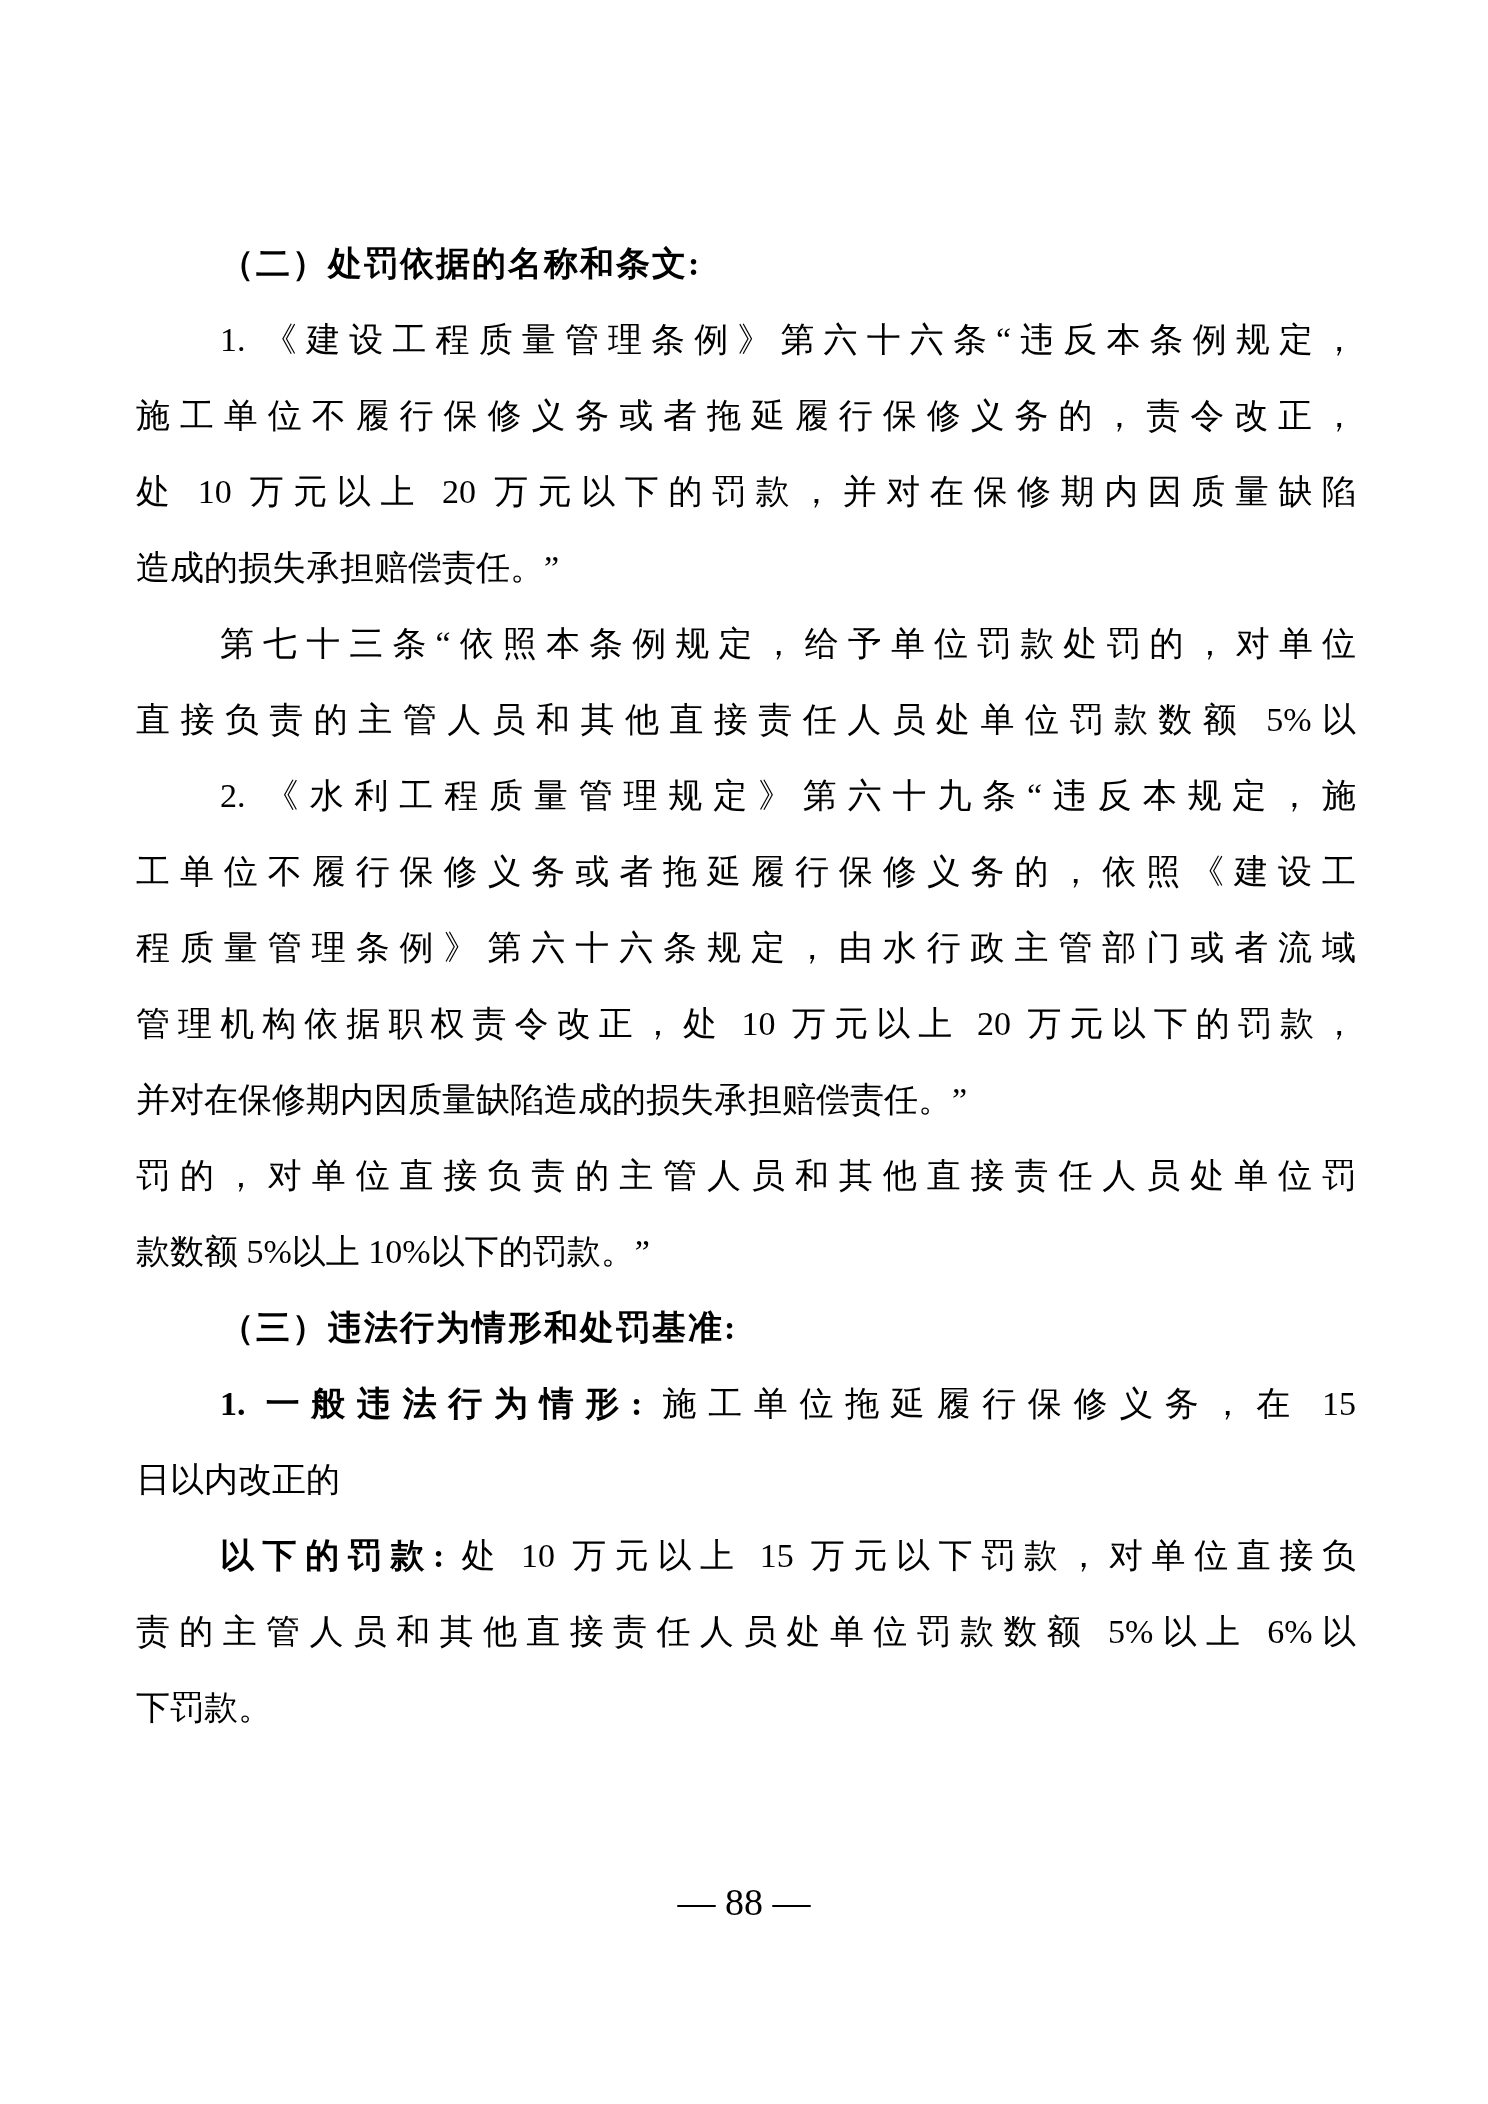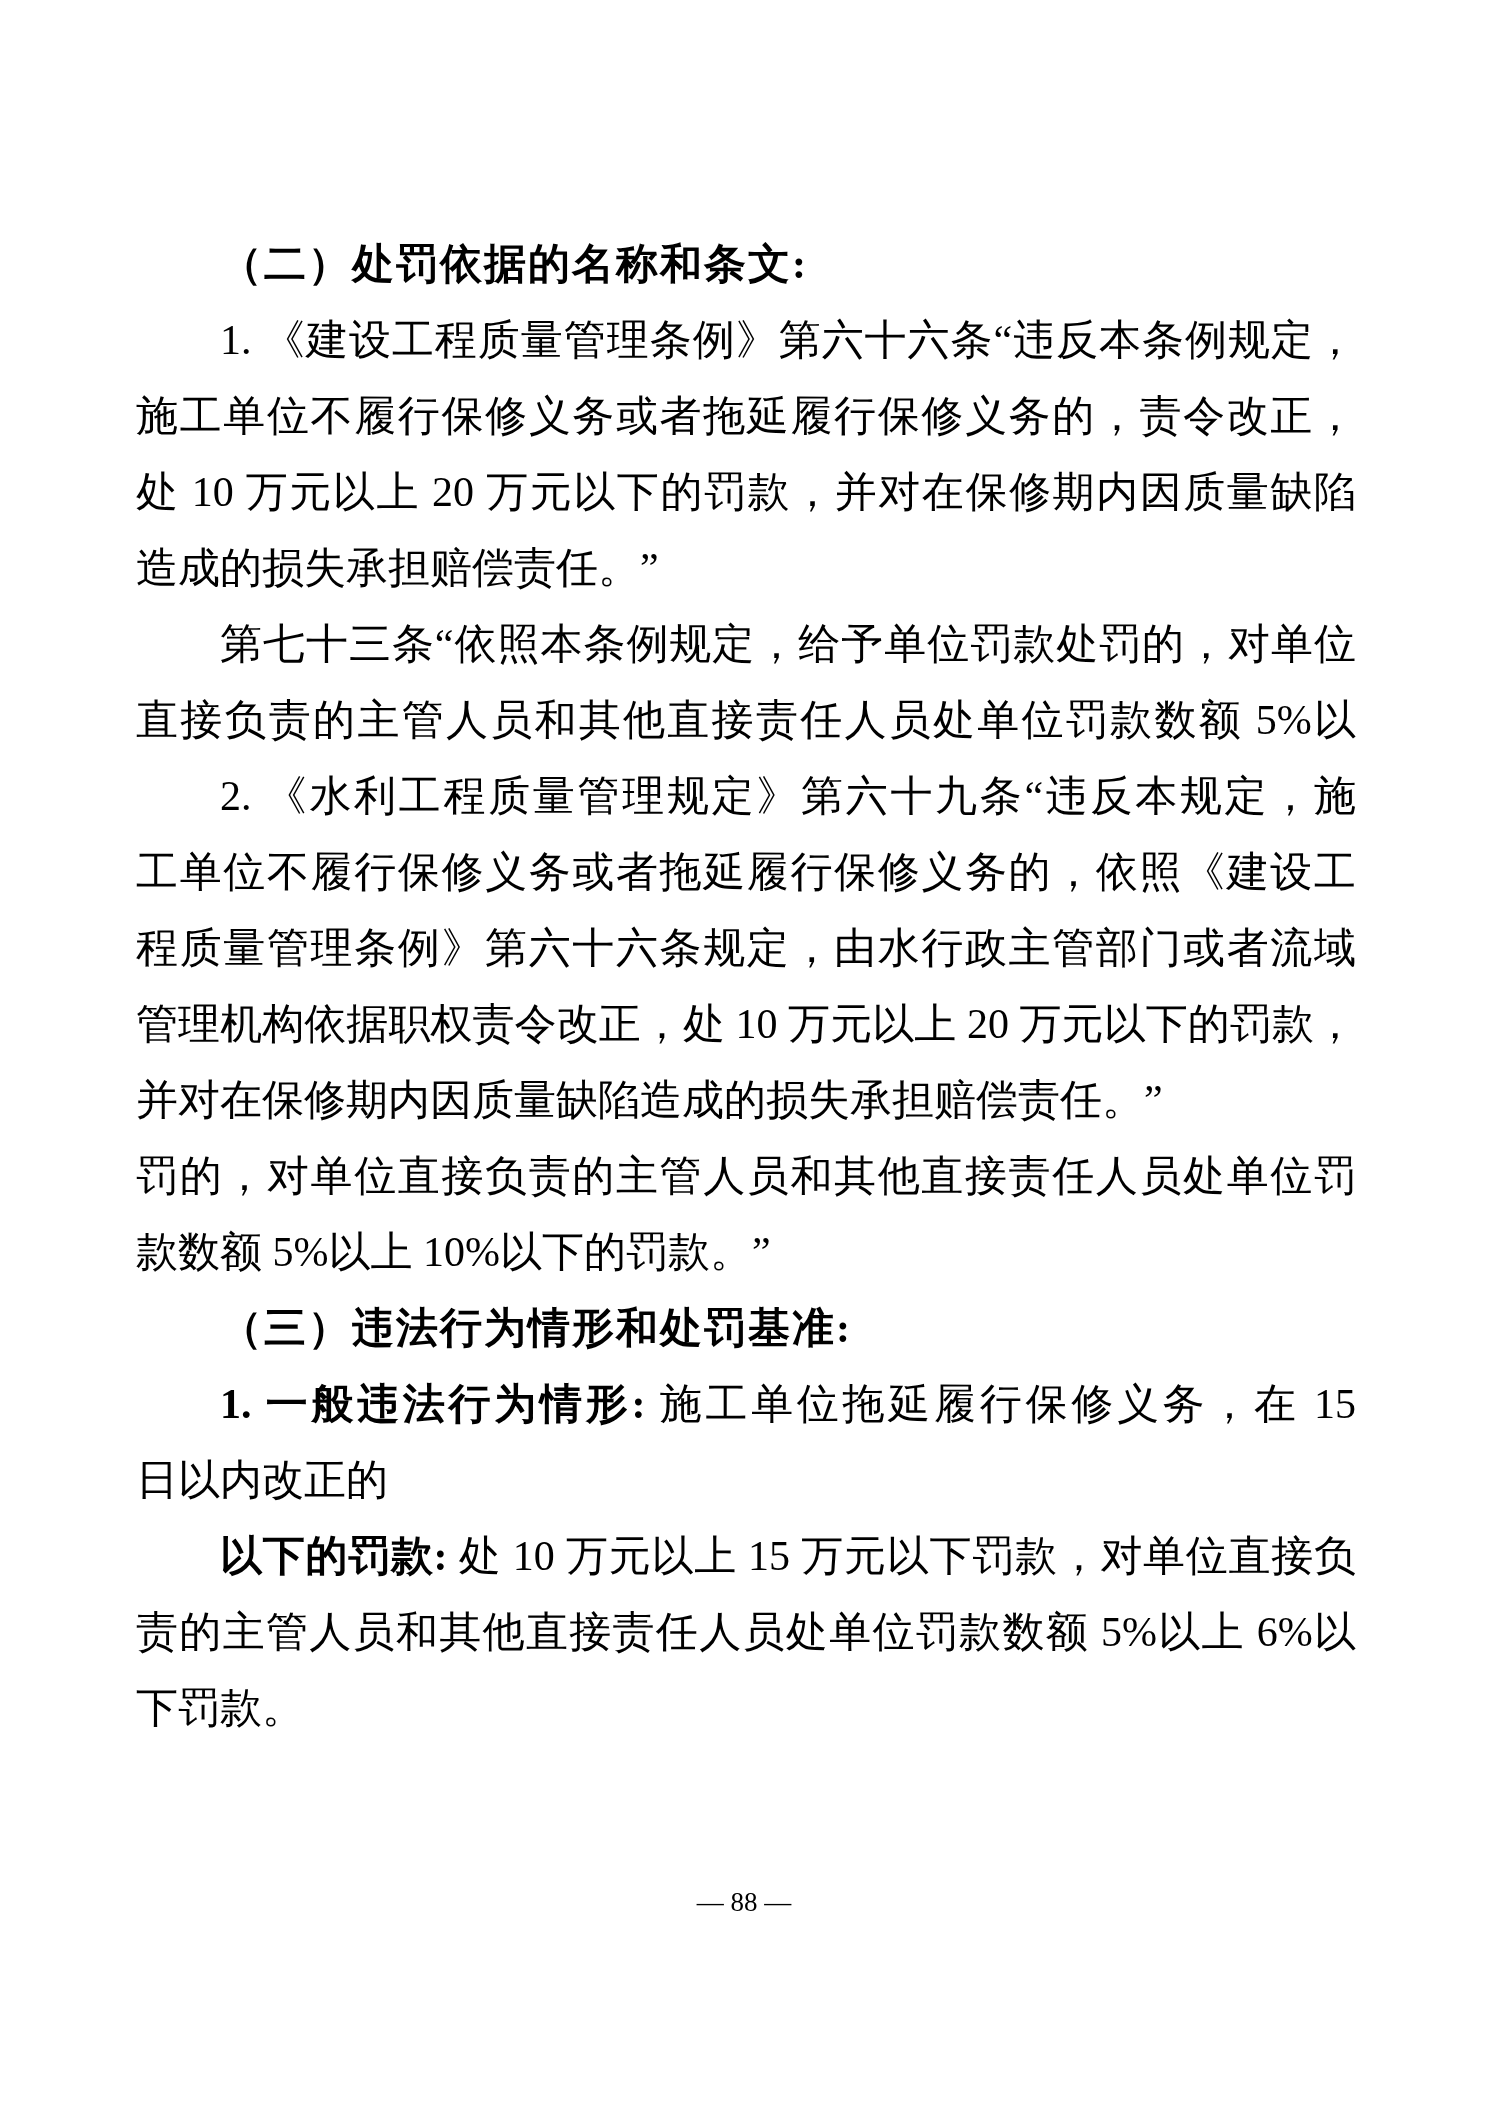--- a/index.html
+++ b/index.html
@@ -16,21 +16,21 @@
     font-family: "Liberation Serif", "DejaVu Serif", serif;
     overflow: hidden;
   }
   .textblock {
     position: absolute;
     left: 136px;
     top: 226px;
     width: 1220px;
   }
   .line {
-    font-size: 42px;
+    font-size: 34px;
     height: 76px;
     line-height: 76px;
     white-space: normal;
     overflow: visible;
   }
   .line.fill {
     text-align: justify;
     text-align-last: justify;
   }
   .line.indent {
@@ -43,21 +43,21 @@
   .lead {
     font-weight: bold;
     font-family: Liberation Serif, serif;
   }
   .pagenum {
     position: absolute;
     left: 0;
     top: 1880px;
     width: 100%;
     text-align: center;
-    font-size: 27px;
+    font-size: 38px;
     line-height: 44px;
   }
 </style>
 </head>
 <body>
 
 <div class="page">
   <div class="textblock">
       <div class="line heading indent">（二）处罚依据的名称和条文:</div>
       <div class="line fill indent">1.  《建设工程质量管理条例》第六十六条“违反本条例规定，</div>

